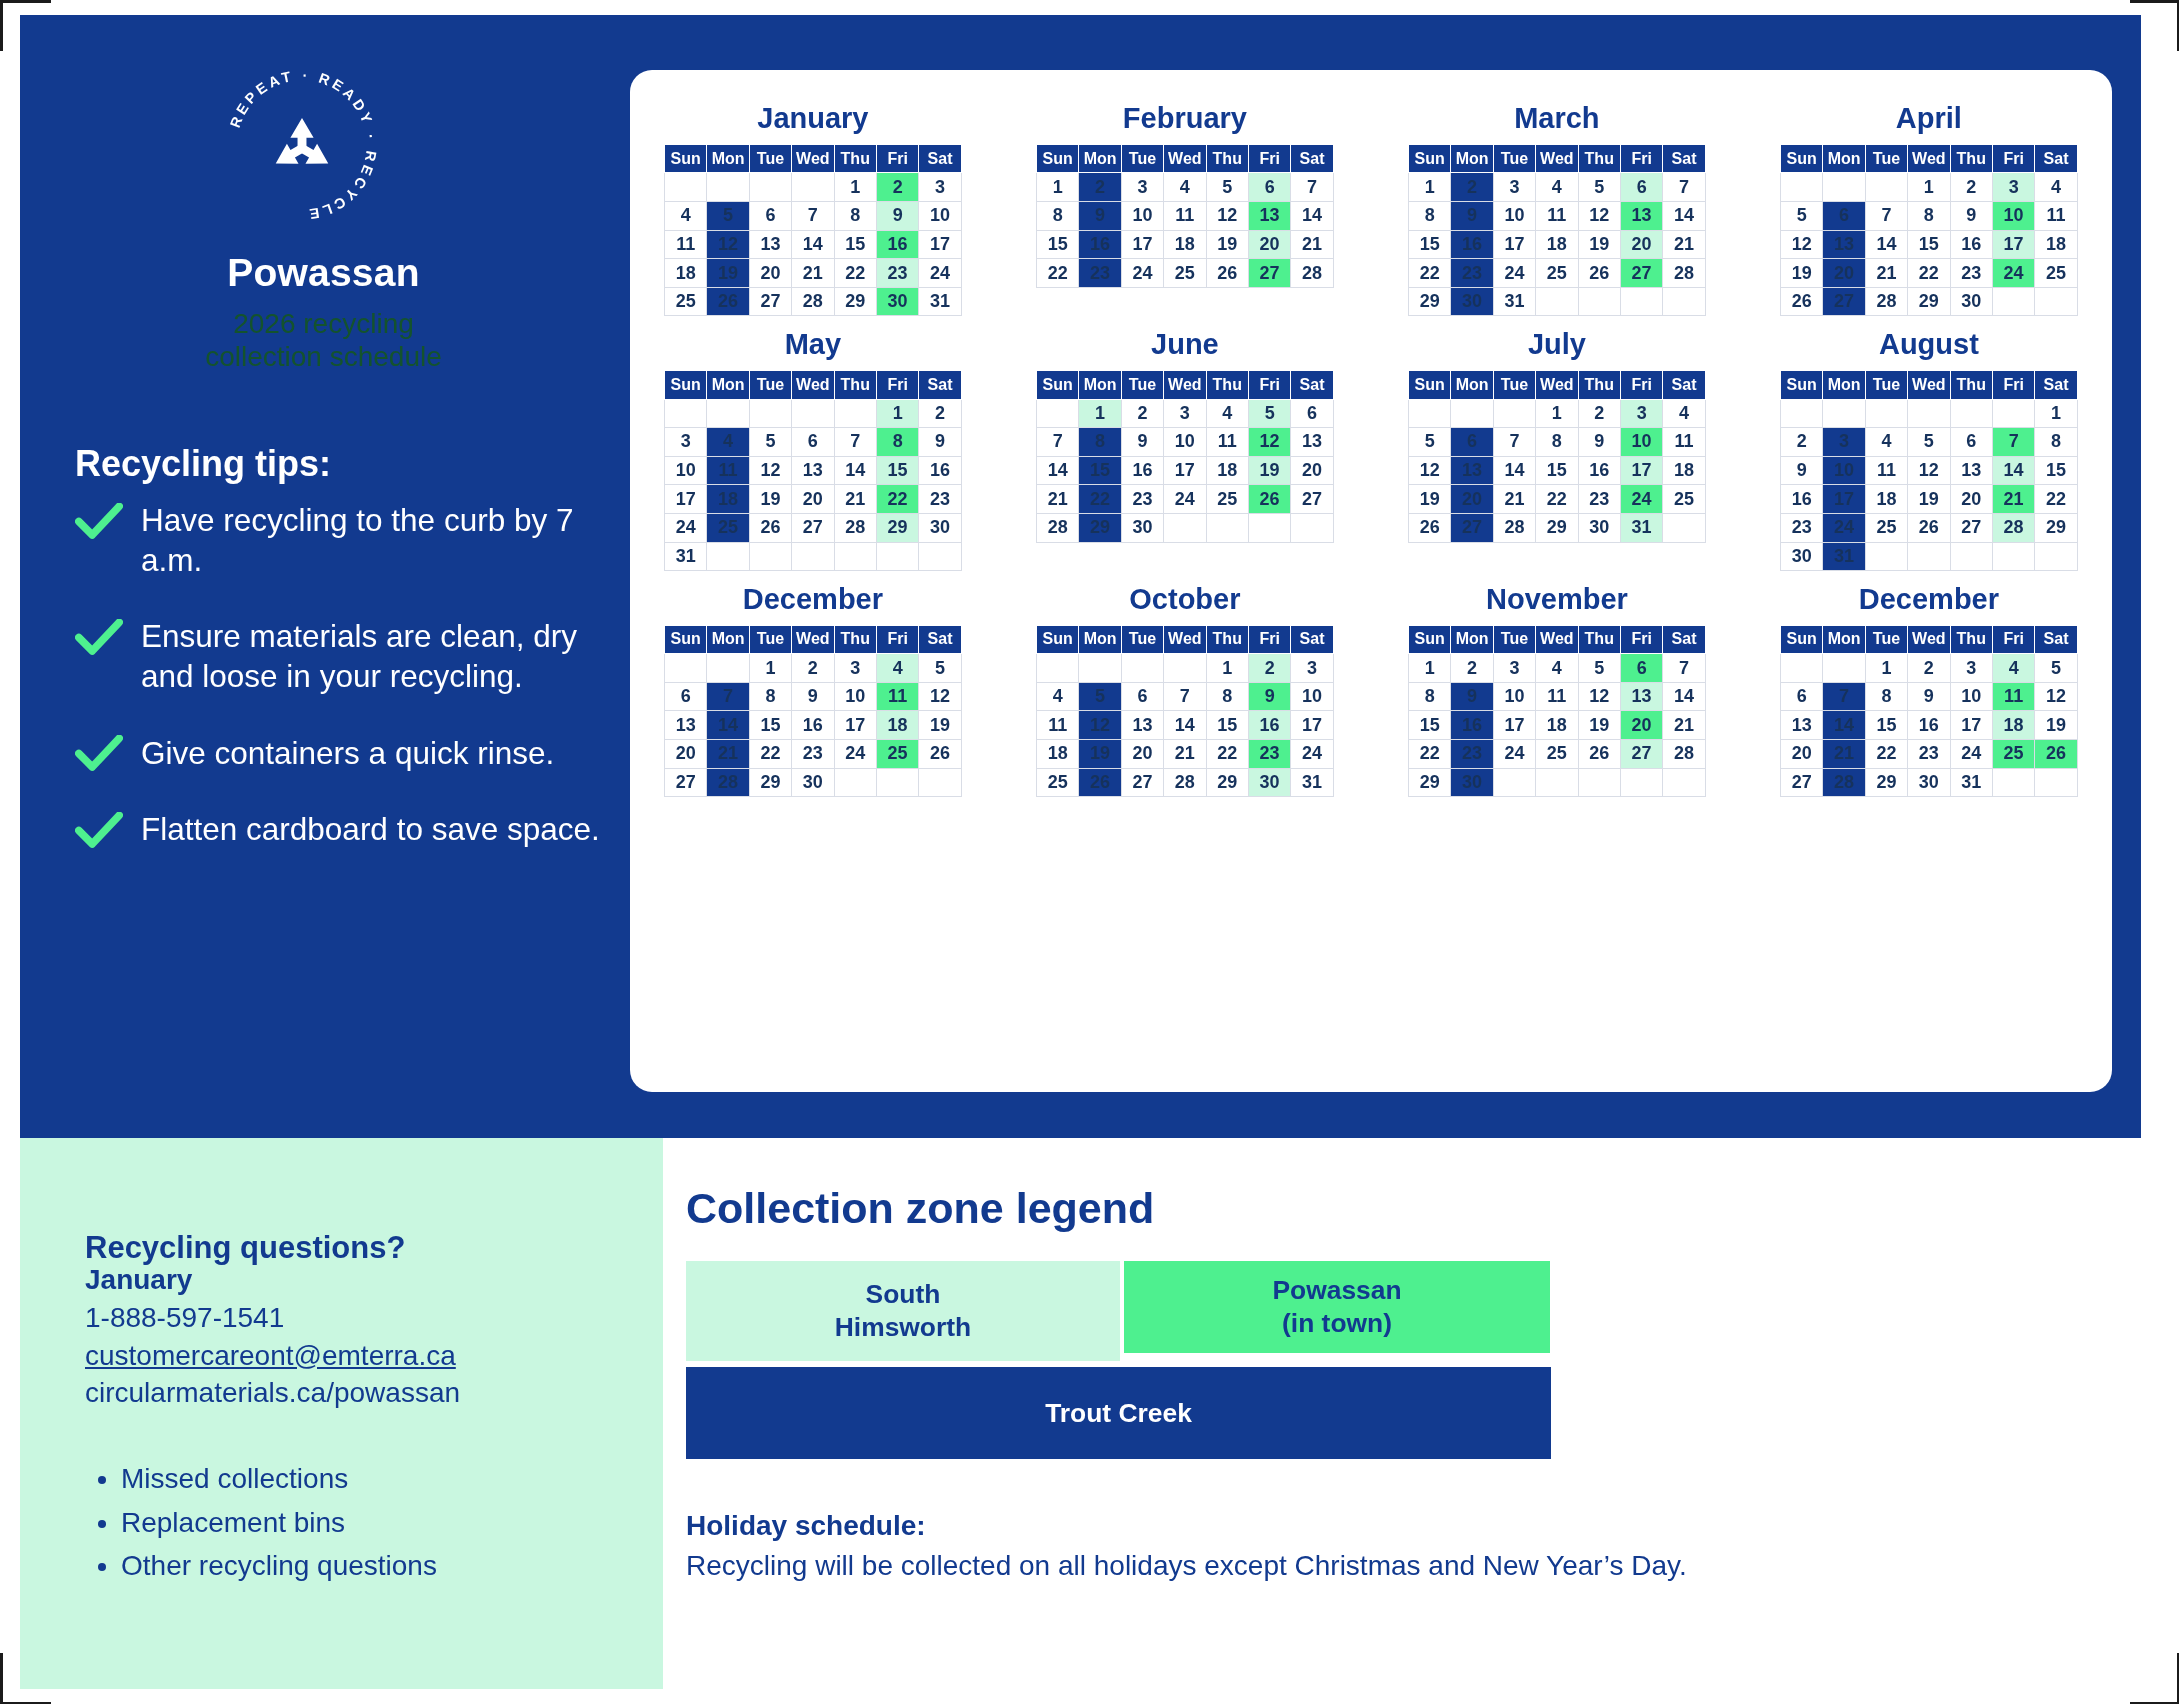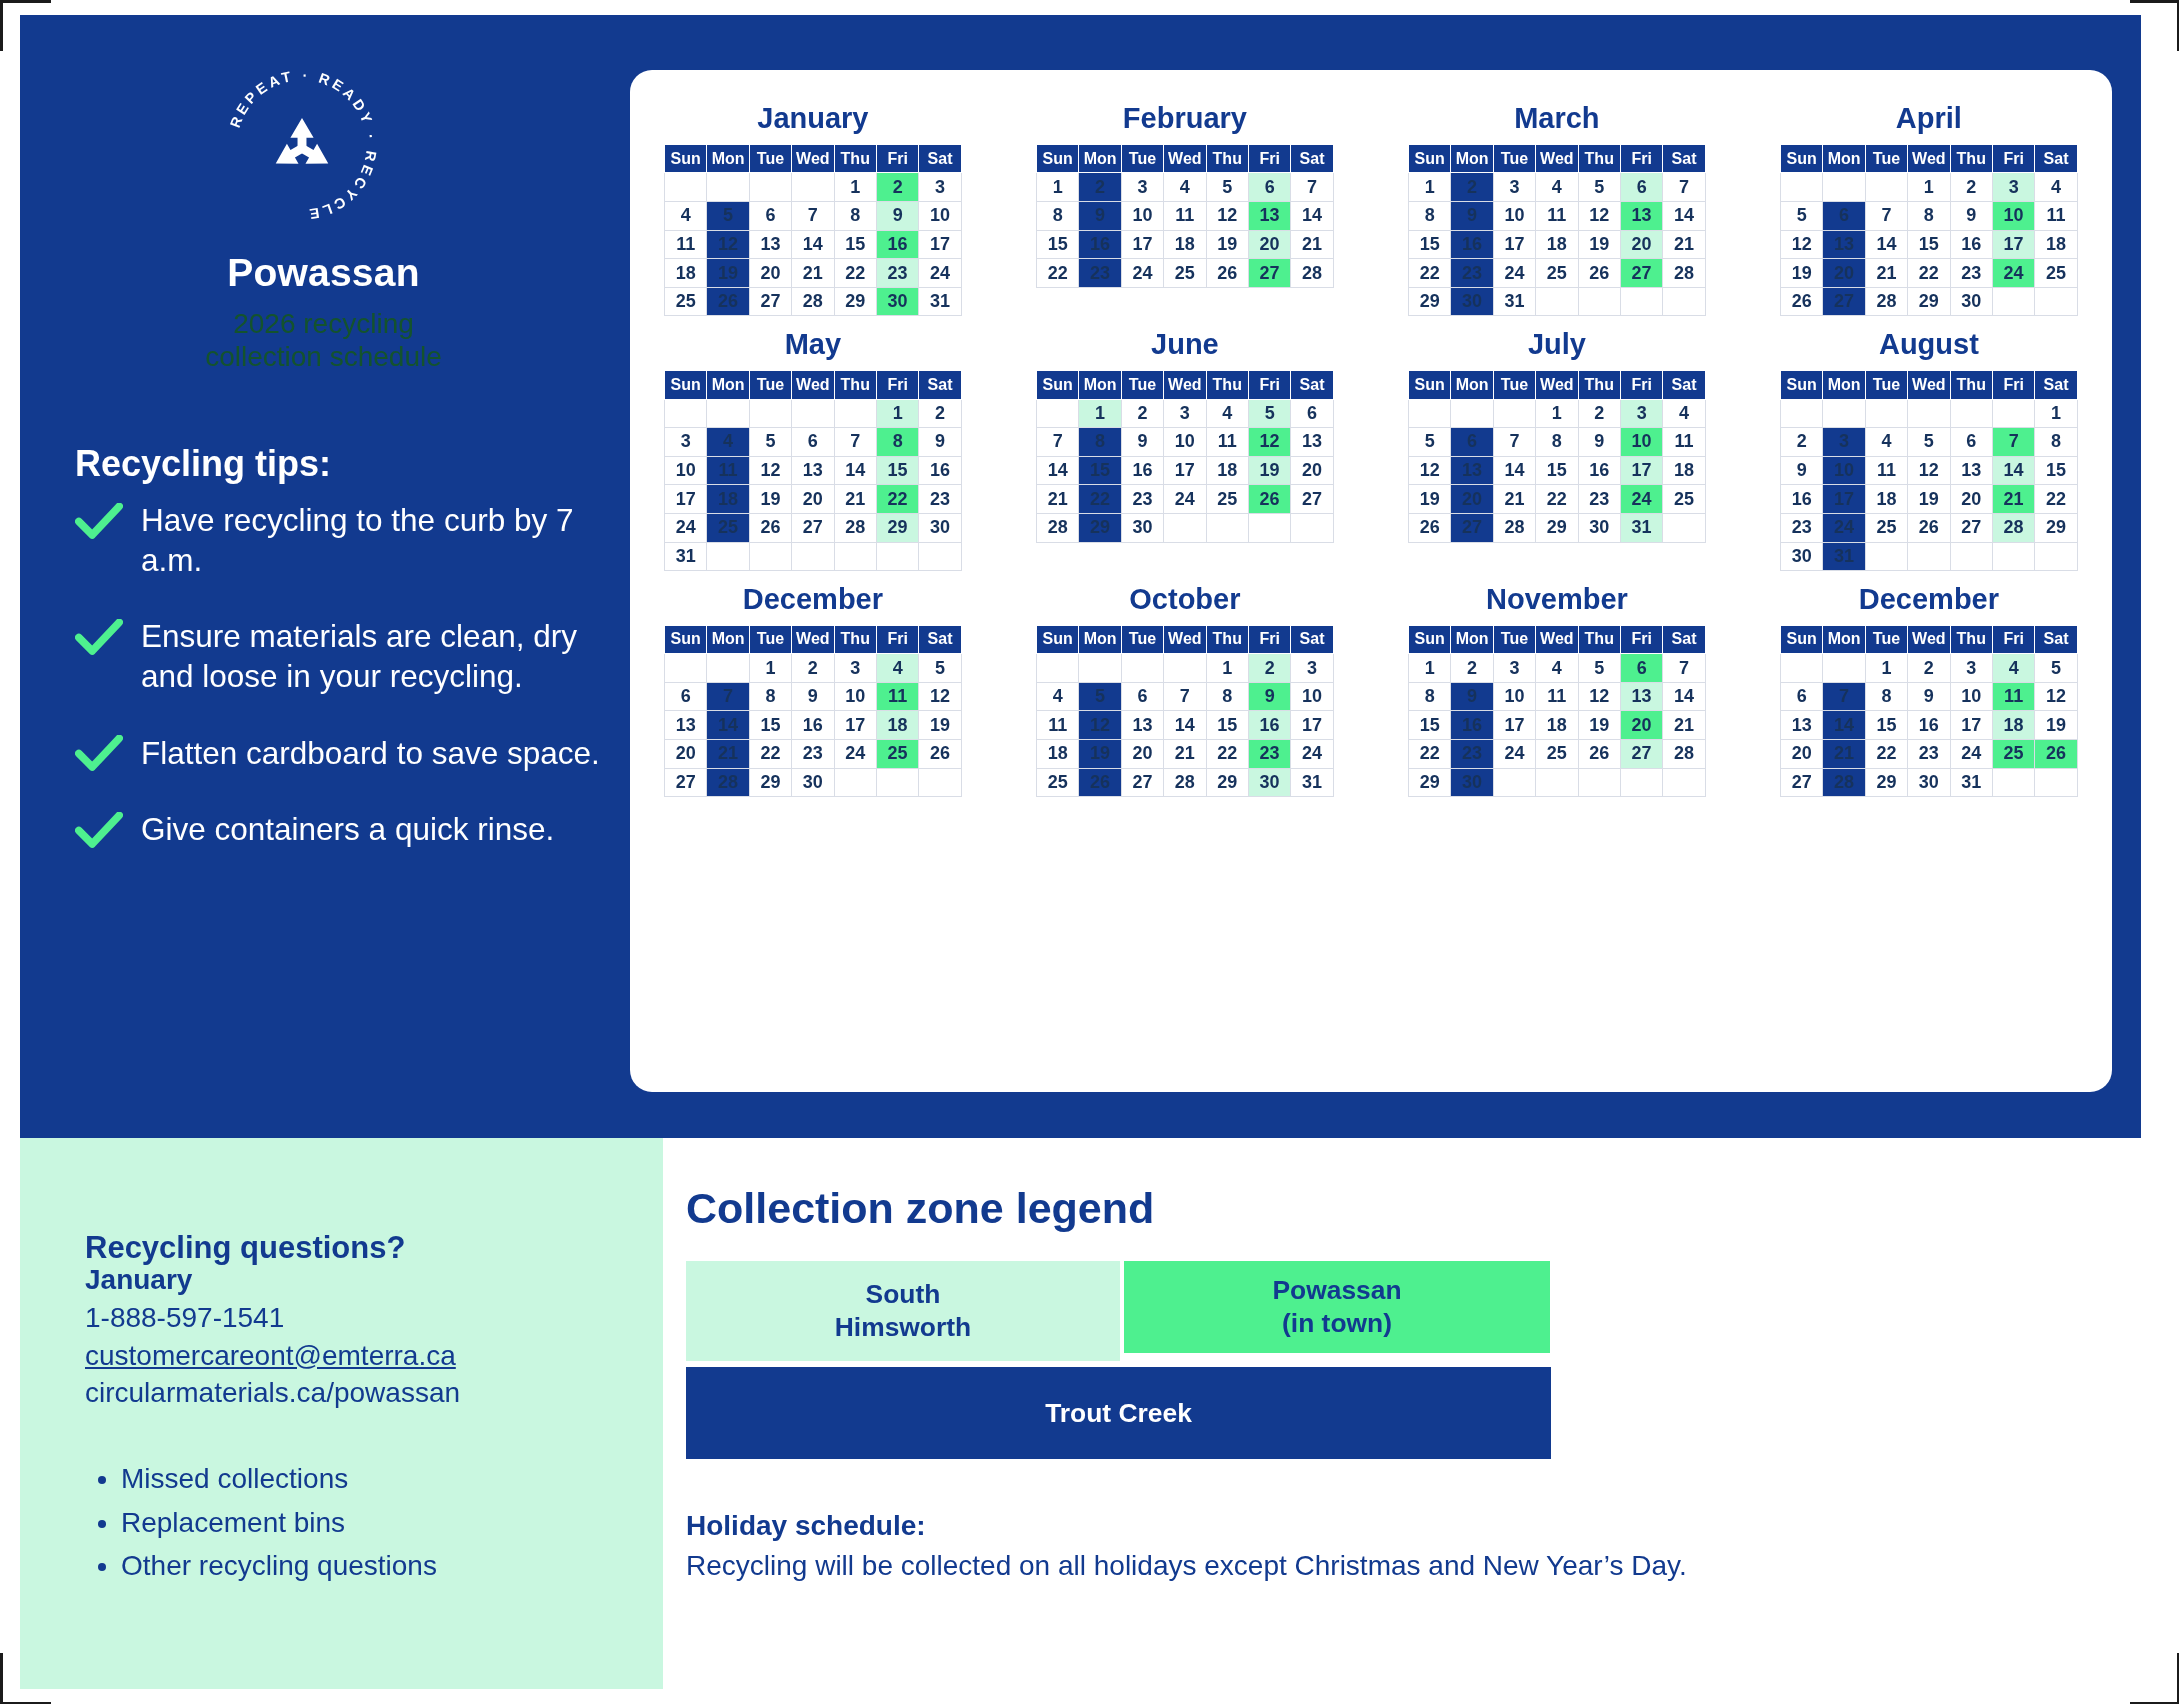--- a/index.html
+++ b/index.html
@@ -176,27 +176,27 @@
     <div class="tip">
       <svg class="check" viewBox="0 0 56 44">
           <path d="M4,22 L20,38 L52,4" stroke="#4ef08f" stroke-width="9" fill="none" stroke-linecap="round" stroke-linejoin="round"></path>
         </svg>
       <span>Ensure materials are clean, dry and loose in your recycling.</span>
     </div>
     <div class="tip">
       <svg class="check" viewBox="0 0 56 44">
           <path d="M4,22 L20,38 L52,4" stroke="#4ef08f" stroke-width="9" fill="none" stroke-linecap="round" stroke-linejoin="round"></path>
         </svg>
-      <span>Flatten cardboard to save space.</span>
+      <span>Give containers a quick rinse.</span>
     </div>
     <div class="tip">
       <svg class="check" viewBox="0 0 56 44">
           <path d="M4,22 L20,38 L52,4" stroke="#4ef08f" stroke-width="9" fill="none" stroke-linecap="round" stroke-linejoin="round"></path>
         </svg>
-      <span>Give containers a quick rinse.</span>
+      <span>Flatten cardboard to save space.</span>
     </div>
   </div>
 
   <div class="cal-card">
     <div class="cal-grid" id="calendar-grid">
         <div class="row">
           <div class="month">
             <div class="month-name">January</div>
             <table class="mt">
               <thead>

